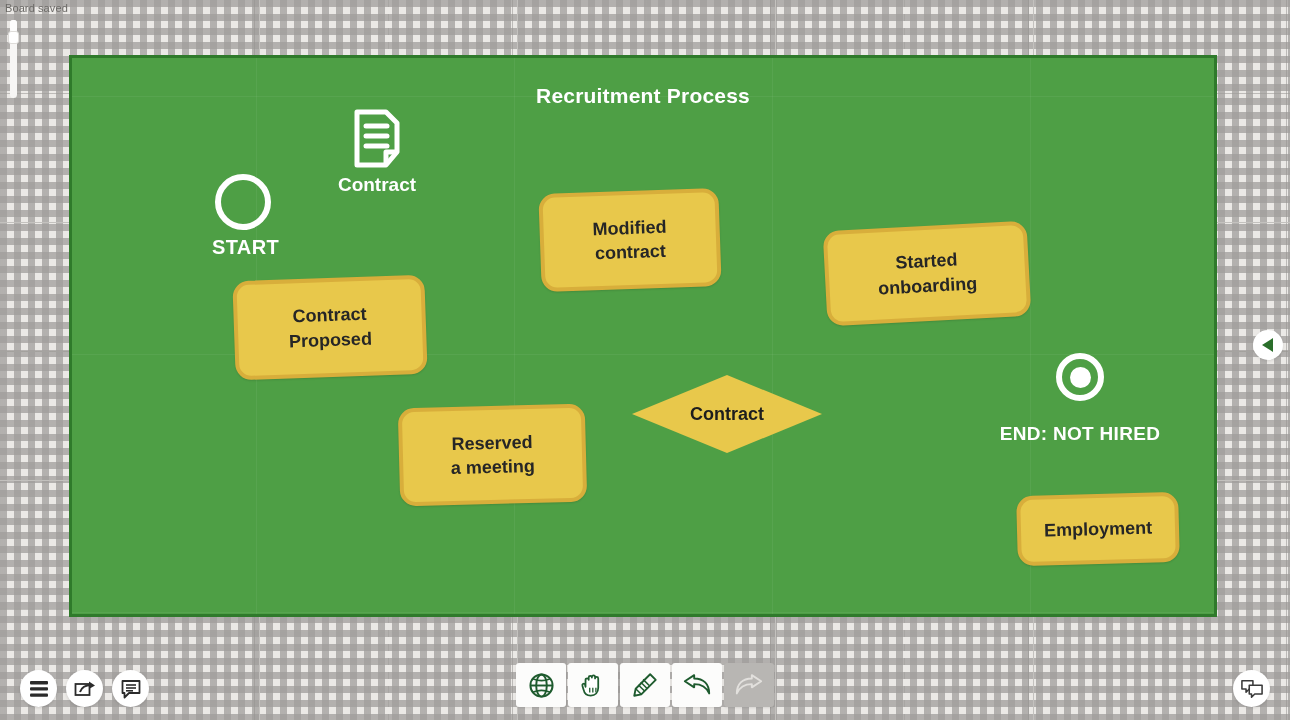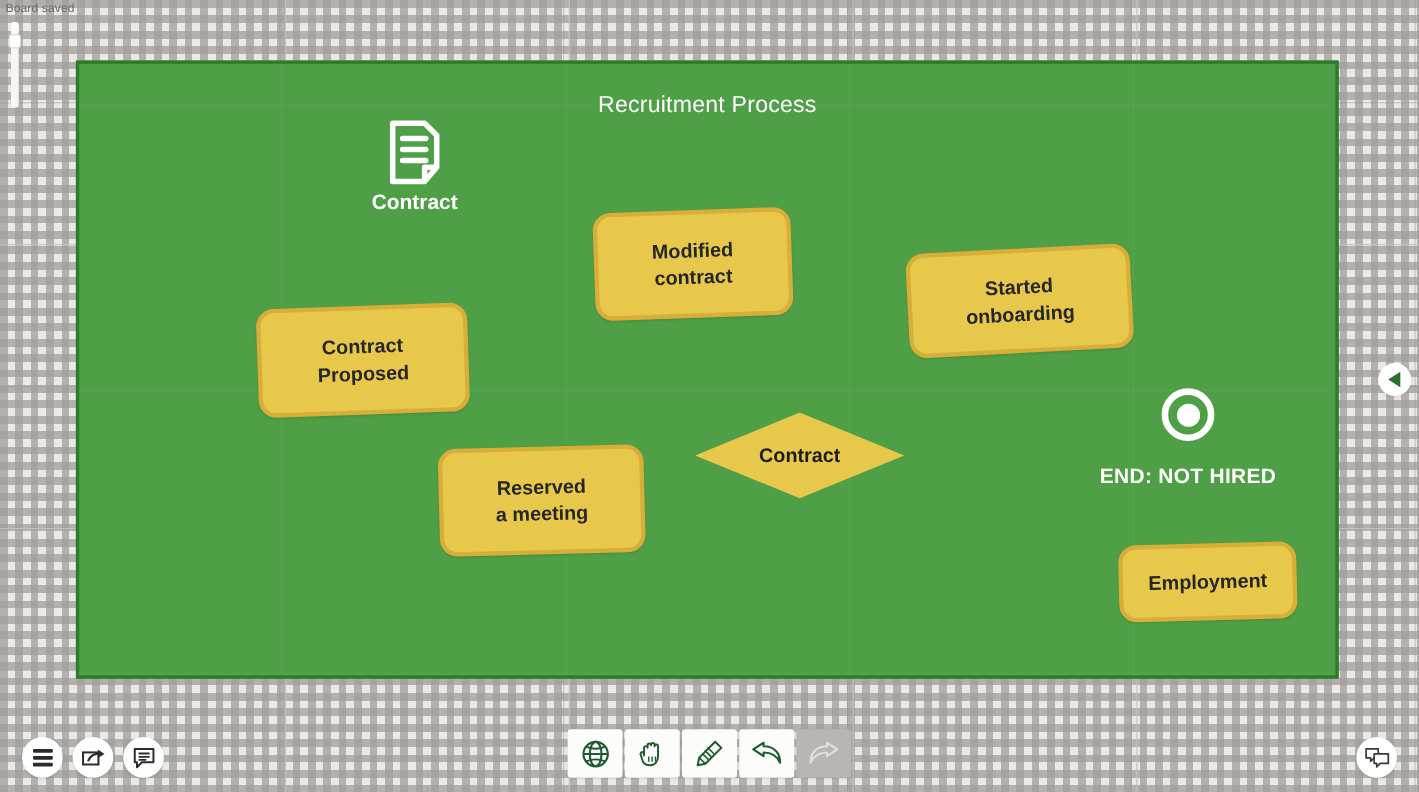--- a/index.html
+++ b/index.html
@@ -126,21 +126,21 @@
     background-size: 258px 258px;
     background-position: -74px 38px;
   }
 
   .board-title {
     position: absolute;
     left: 0; right: 0; top: 26px;
     text-align: center;
     color: #ffffff;
     font-size: 21px;
-    font-weight: normal;
+    font-weight: bold;
     letter-spacing: 0.2px;
   }
 
   
   .node { position: absolute; }
 
   
   .start-wrap { left: 140px; top: 116px; width: 62px; }
   .start-ring {
     width: 56px; height: 56px;
@@ -329,20 +329,24 @@
     <div class="zoom-track"></div>
     <div class="zoom-cap"></div>
     <div class="zoom-handle"></div>
   </div>
 
   <div class="board">
     <div class="board-inner-grid"></div>
 
     <div class="board-title">Recruitment Process</div>
 
+    <div class="node start-wrap">
+      <div class="start-ring"></div>
+      <div class="start-label">START</div>
+    </div>
 
     <div class="node doc-wrap">
       <svg class="doc-icon" width="48" height="62" viewBox="0 0 48 62">
         <path d="M4 4 H33 L44 15 V44 L33 57 H4 Z" fill="none" stroke="#ffffff" stroke-width="5" stroke-linejoin="round"></path>
         <path d="M44 44 H33 V57" fill="none" stroke="#ffffff" stroke-width="5" stroke-linejoin="round"></path>
         <line x1="13" y1="18" x2="34" y2="18" stroke="#ffffff" stroke-width="5" stroke-linecap="round"></line>
         <line x1="13" y1="28" x2="34" y2="28" stroke="#ffffff" stroke-width="5" stroke-linecap="round"></line>
         <line x1="13" y1="38" x2="34" y2="38" stroke="#ffffff" stroke-width="5" stroke-linecap="round"></line>
       </svg>
       <div class="doc-label">Contract</div>

